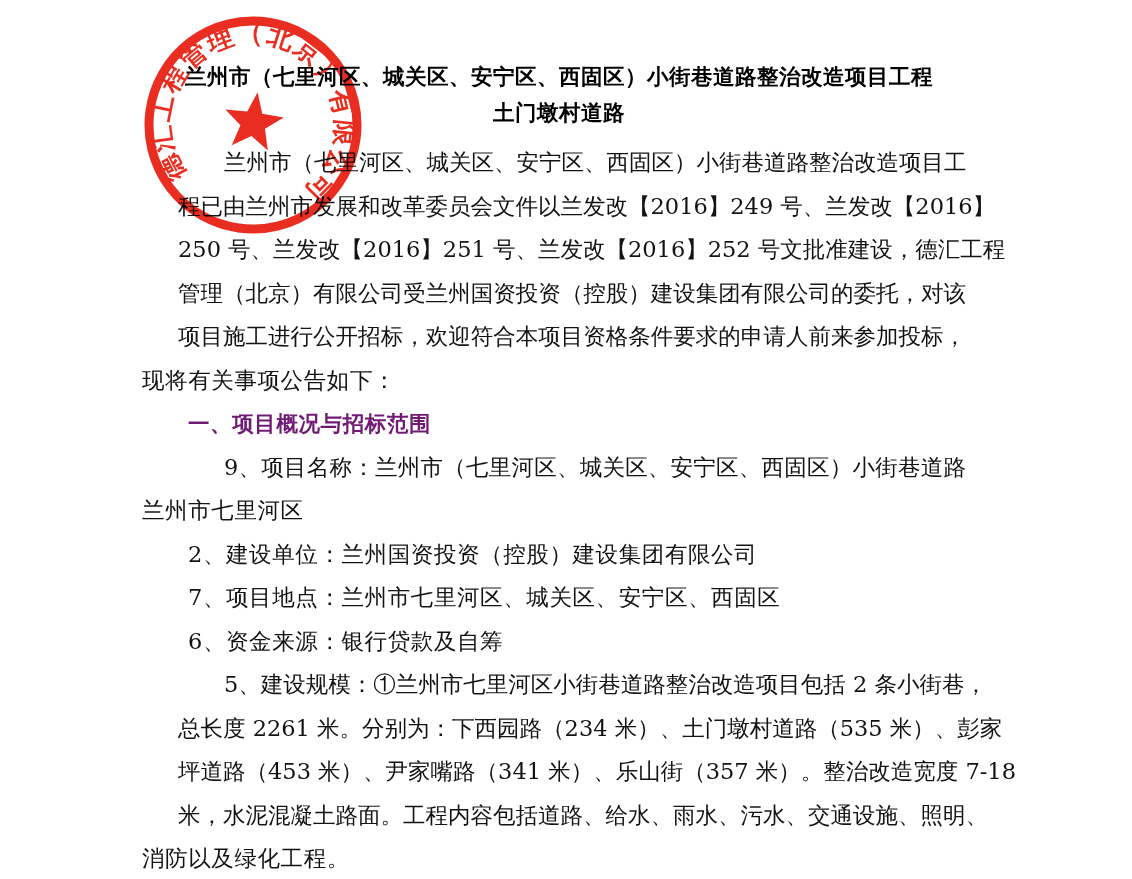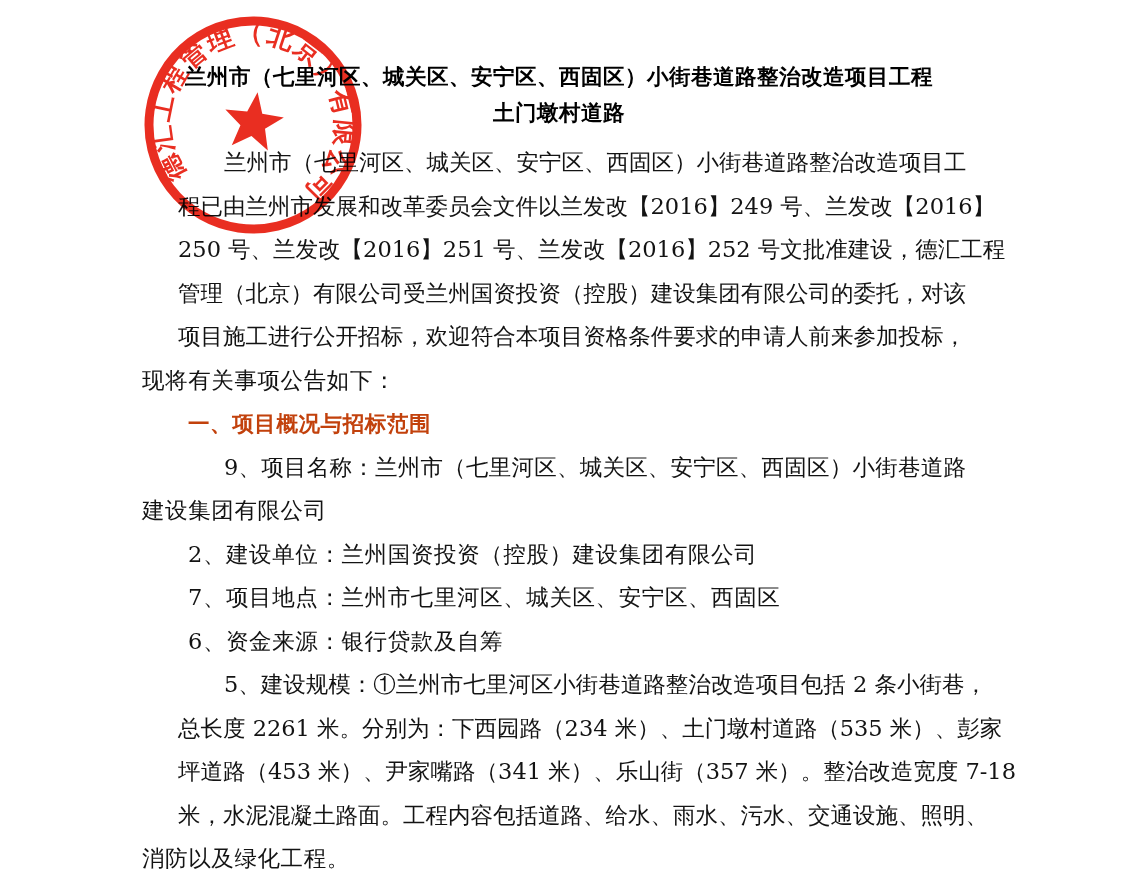--- a/index.html
+++ b/index.html
@@ -22,21 +22,21 @@
   .body-block{margin-top:10px;}
   .bl{
     font-size:22.5px;line-height:43.5px;white-space:nowrap;letter-spacing:0.6px;
   }
   .bl.fill{
     text-align:justify;text-align-last:justify;letter-spacing:0;margin-left:36px;
   }
   .bl.indent{padding-left:46px;}
   .bl.heading{
     font-family:"DejaVu Sans","Liberation Sans",sans-serif;
-    font-weight:bold;font-size:21.5px;color:#c2410c;
+    font-weight:bold;font-size:21.5px;color:#701a75;
   }
   .seal{
     position:absolute;left:138px;top:10px;width:230px;height:230px;
     mix-blend-mode:multiply;opacity:0.93;pointer-events:none;
   }
   .seal svg{display:block;}
   .seal text{
     font-family:"DejaVu Serif","Liberation Serif",serif;
     font-weight:bold;font-size:26px;letter-spacing:2px;
   }
@@ -55,21 +55,21 @@
 
     <div class="body-block">
       <div class="bl indent fill">兰州市（七里河区、城关区、安宁区、西固区）小街巷道路整治改造项目工</div>
       <div class="bl fill">程已由兰州市发展和改革委员会文件以兰发改【2016】249 号、兰发改【2016】</div>
       <div class="bl fill">250 号、兰发改【2016】251 号、兰发改【2016】252 号文批准建设，德汇工程</div>
       <div class="bl fill">管理（北京）有限公司受兰州国资投资（控股）建设集团有限公司的委托，对该</div>
       <div class="bl fill">项目施工进行公开招标，欢迎符合本项目资格条件要求的申请人前来参加投标，</div>
       <div class="bl">现将有关事项公告如下：</div>
       <div class="bl indent heading">一、项目概况与招标范围</div>
       <div class="bl indent fill">9、项目名称：兰州市（七里河区、城关区、安宁区、西固区）小街巷道路</div>
-      <div class="bl">建设集团有限公司</div>
+      <div class="bl">兰州市七里河区</div>
       <div class="bl indent">2、建设单位：兰州国资投资（控股）建设集团有限公司</div>
       <div class="bl indent">7、项目地点：兰州市七里河区、城关区、安宁区、西固区</div>
       <div class="bl indent">6、资金来源：银行贷款及自筹</div>
       <div class="bl indent fill">5、建设规模：①兰州市七里河区小街巷道路整治改造项目包括 2 条小街巷，</div>
       <div class="bl fill">总长度 2261 米。分别为：下西园路（234 米）、土门墩村道路（535 米）、彭家</div>
       <div class="bl fill">坪道路（453 米）、尹家嘴路（341 米）、乐山街（357 米）。整治改造宽度 7-18</div>
       <div class="bl fill">米，水泥混凝土路面。工程内容包括道路、给水、雨水、污水、交通设施、照明、</div>
       <div class="bl">消防以及绿化工程。</div>
     </div>
 

